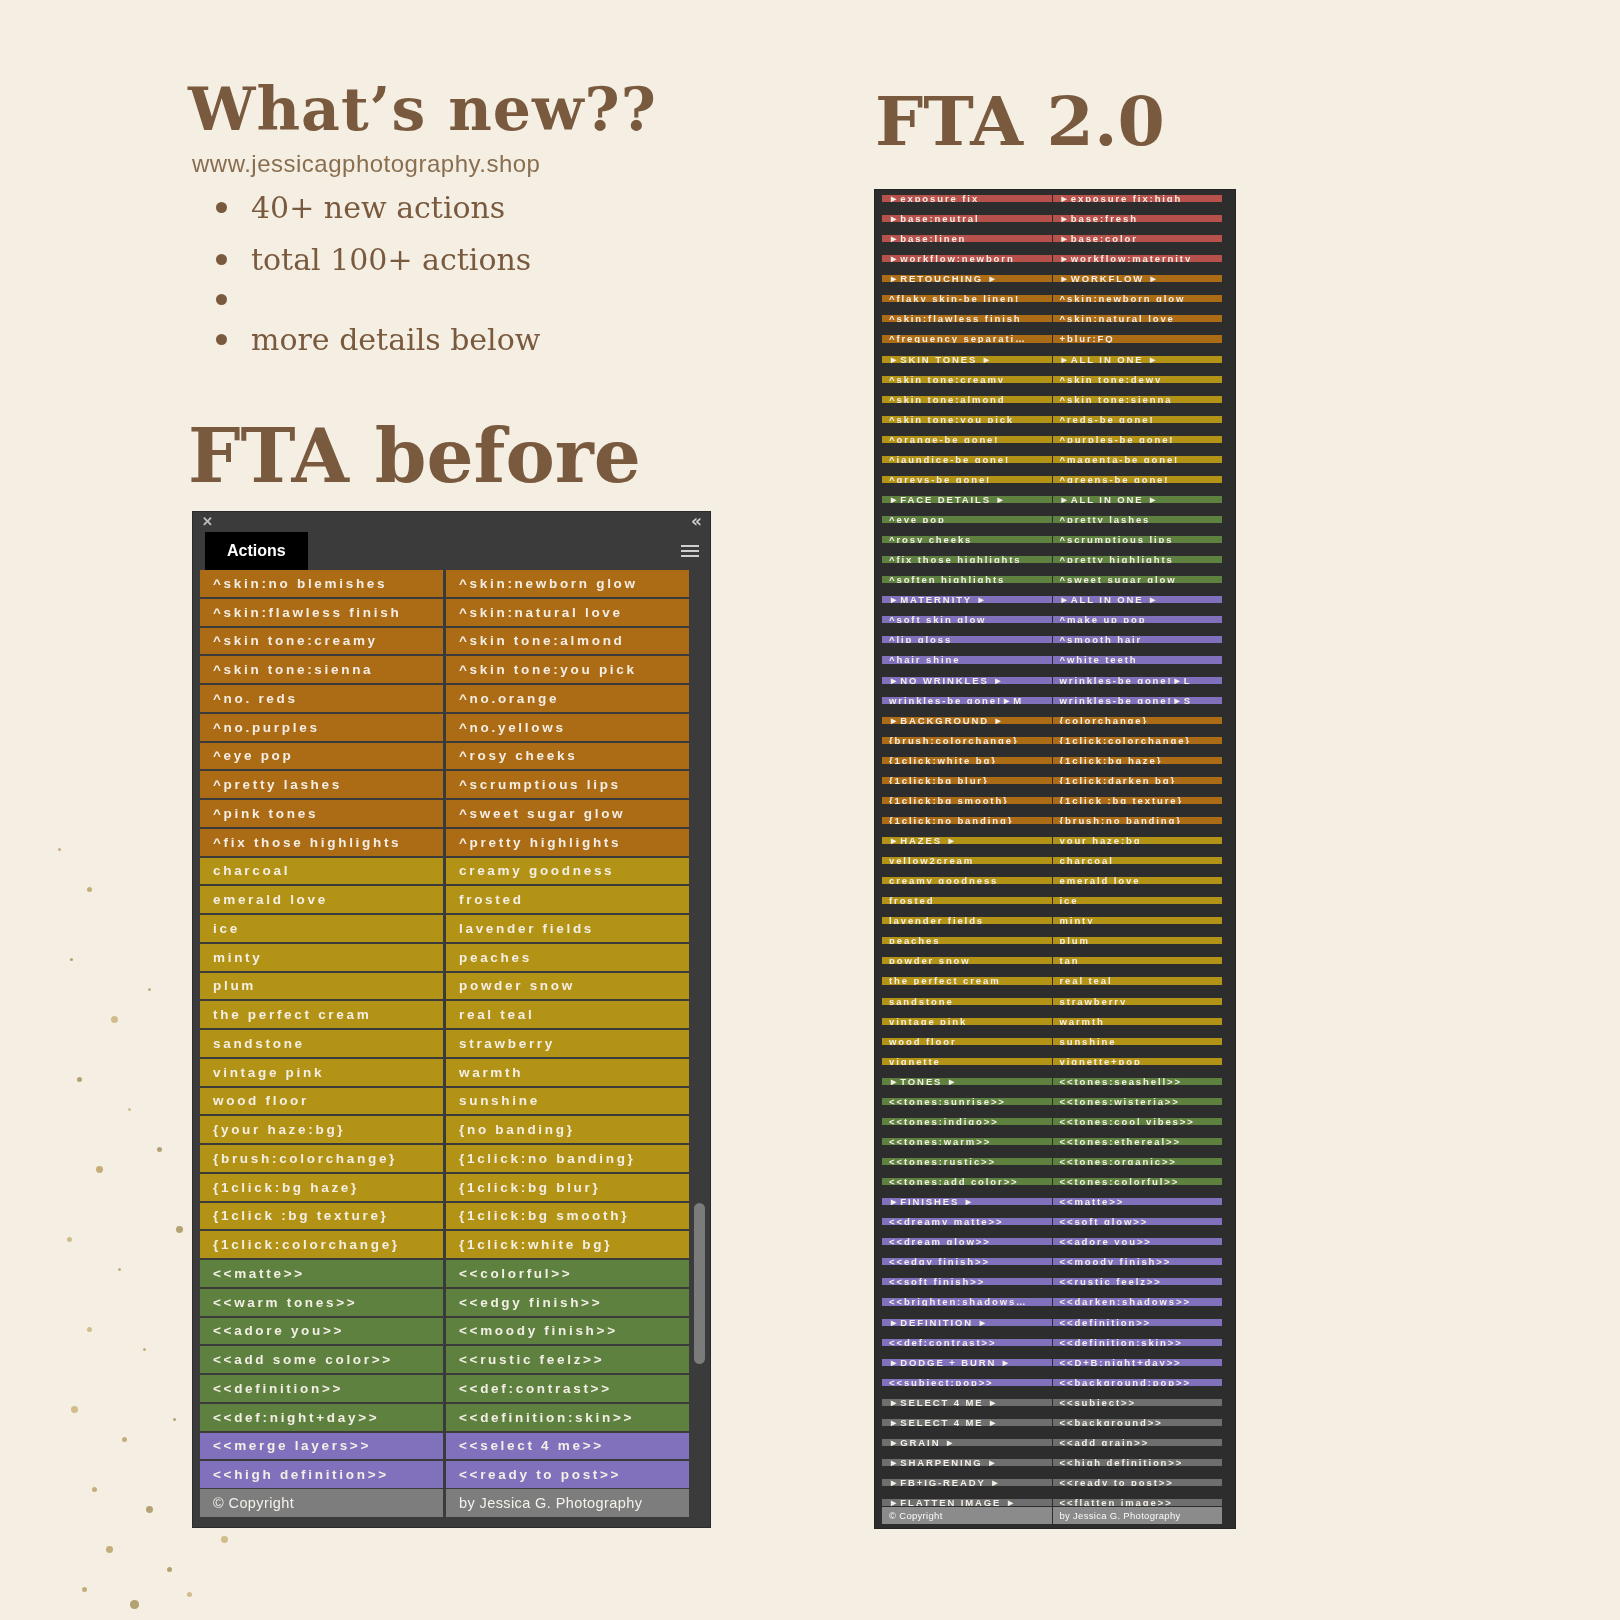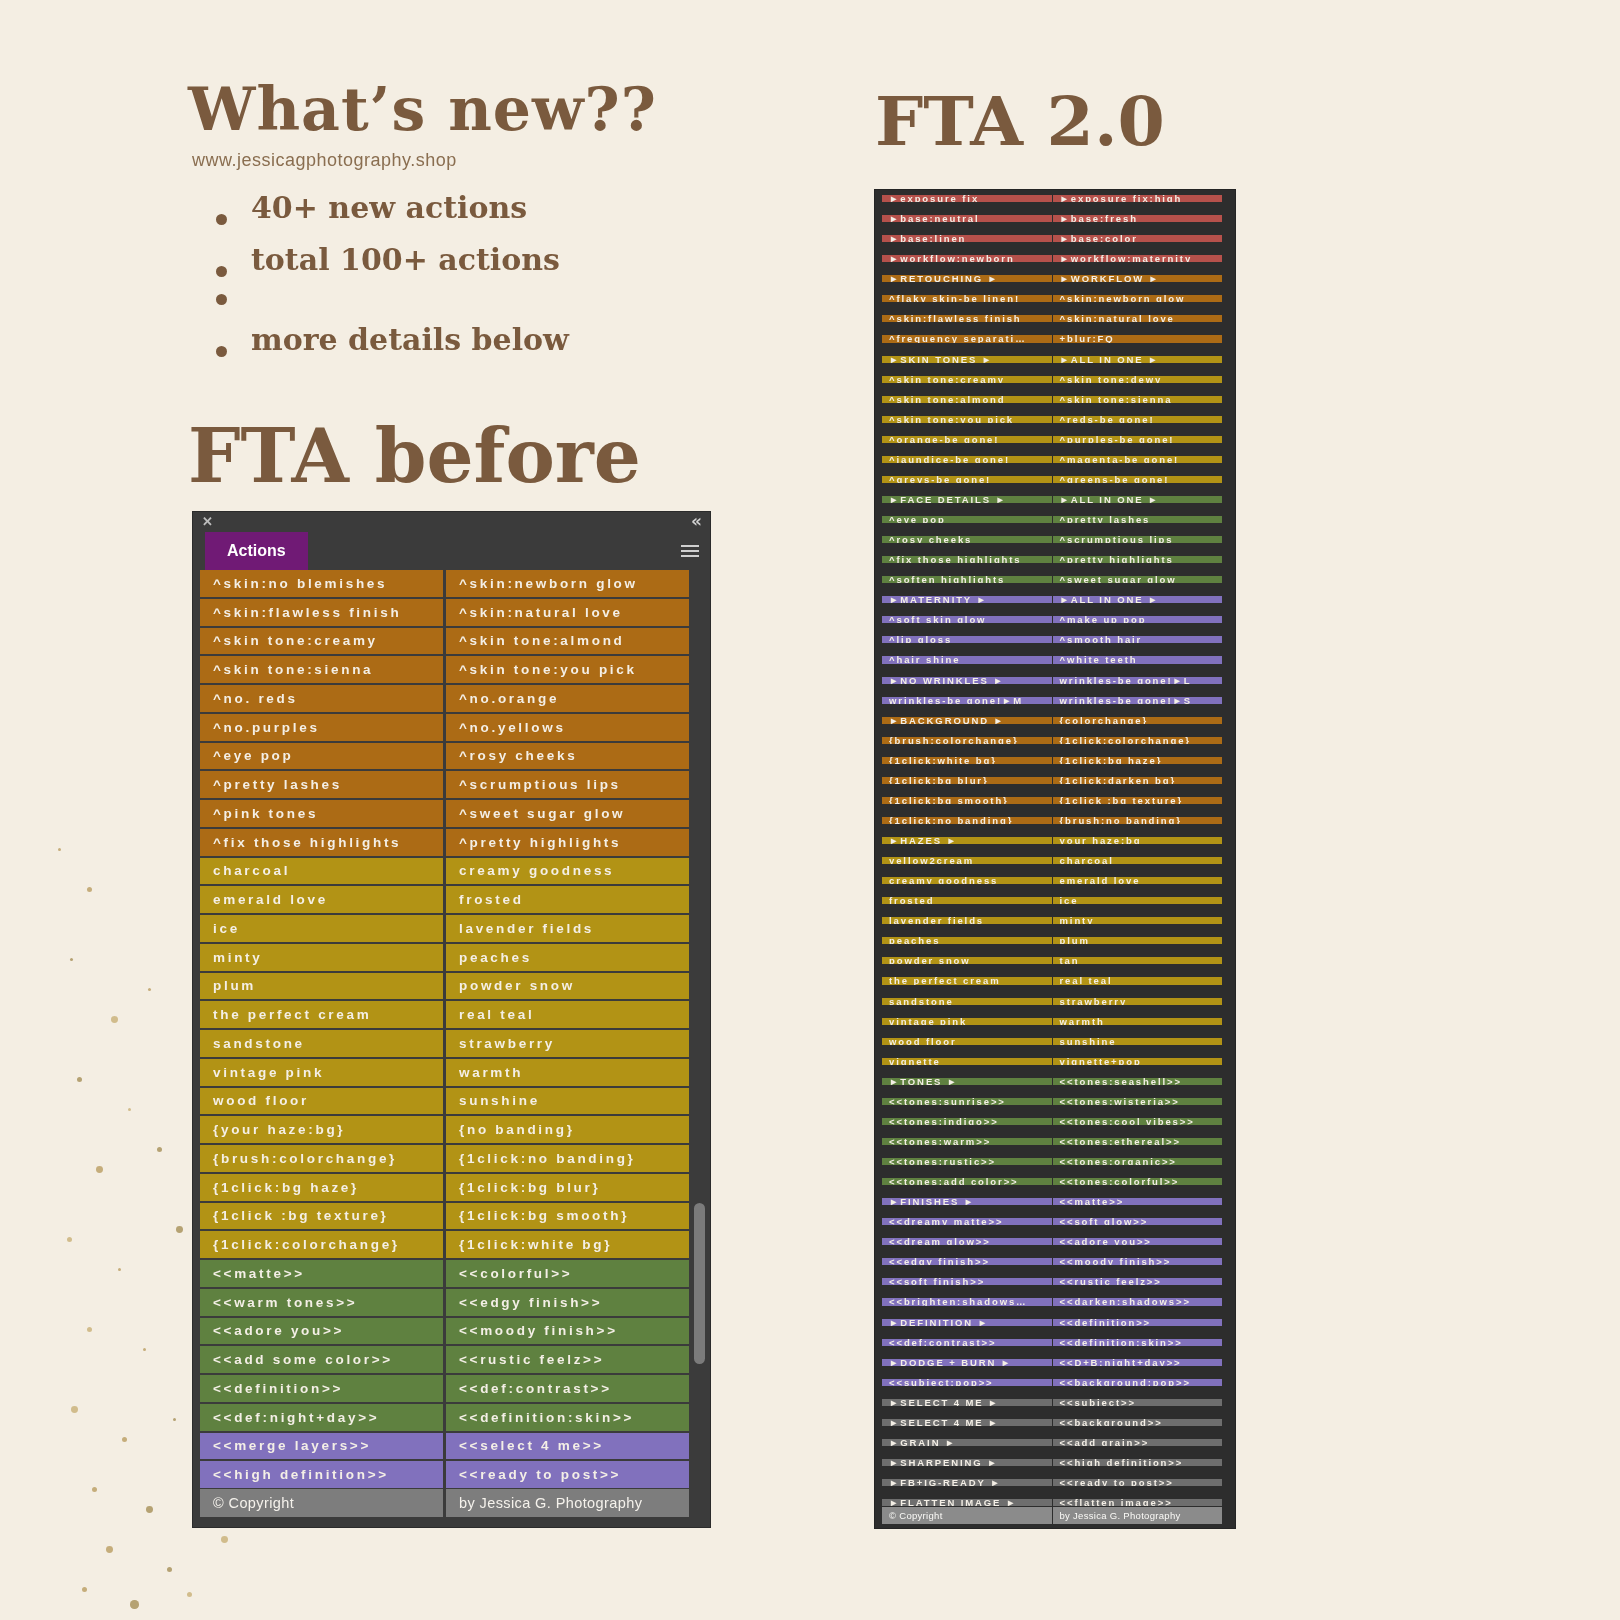--- a/index.html
+++ b/index.html
@@ -4,39 +4,39 @@
 <style>
   html,body { margin:0; padding:0; }
   .canvas {
     position:relative; width:1620px; height:1620px;
     background:#f4eee3; overflow:hidden;
     font-family:"DejaVu Serif", serif;
   }
   
   .h { position:absolute; font-weight:bold; color:var(--brown); margin:0; line-height:1.05; }
   .title-whats-new { left:188px; top:78px; font-size:60px; letter-spacing:1px; }
-  .site-url { position:absolute; left:192px; top:150px; font-size:18px; color:#8a6e50;
+  .site-url { position:absolute; left:192px; top:150px; font-size:24px; color:#8a6e50;
               font-family:"Liberation Sans","DejaVu Sans",sans-serif; letter-spacing:0.5px; }
   .title-before { left:188px; top:418px; font-size:74px; }
   .title-v2 { left:875px; top:86px; font-size:68px; }
 
   .bullet-list { position:absolute; left:216px; top:190px; list-style:none; margin:0; padding:0; }
-  .bullet-list li { display:flex; align-items:flex-end; font-size:30px; font-weight:bold;
+  .bullet-list li { display:flex; align-items:center; font-size:30px; font-weight:normal;
                     color:var(--brown); margin-bottom:17px; }
   .bullet-list .dot { width:11px; height:11px; border-radius:50%; background:var(--brown);
                       margin-right:24px; flex:0 0 auto; }
 
   
   .panel-before { position:absolute; left:193px; top:512px; width:517px; height:1015px;
                   background:var(--panel_dark); box-shadow:0 0 0 1px #2b2b2b; }
   .pb-titlebar { position:relative; height:20px; }
   .pb-close { position:absolute; left:9px; top:2px; color:#bdbdbd; font:bold 13px "Liberation Sans",sans-serif; }
   .pb-collapse { position:absolute; right:8px; top:-1px; color:#d0d0d0; font:bold 17px "DejaVu Sans",sans-serif; }
   .pb-tabbar { position:relative; height:38px; }
-  .pb-tab { position:absolute; left:12px; top:0; height:38px; padding:0 22px; background:#701a75;
+  .pb-tab { position:absolute; left:12px; top:0; height:38px; padding:0 22px; background:#000000;
             color:#ffffff; font:bold 16px "Liberation Sans",sans-serif; display:flex; align-items:center; }
   .pb-menu { position:absolute; right:11px; top:13px; width:18px; }
   .pb-menu span { display:block; height:2px; background:#cfcfcf; margin-bottom:3px; }
 
   .pb-body { position:absolute; top:58px; left:7px; right:21px; bottom:39px;
              display:flex; flex-direction:column; gap:2px; }
   .pb-body .row { flex:1 1 0; display:grid; grid-template-columns:1fr 1fr; gap:0 3px; min-height:0; }
   .cell { color:var(--cell_text); font-family:"Liberation Sans","DejaVu Sans",sans-serif; font-weight:bold;
           display:flex; align-items:center; white-space:nowrap; overflow:hidden; }
   .pb-body .cell { font-size:13.5px; letter-spacing:2.7px; padding-left:13px; }

